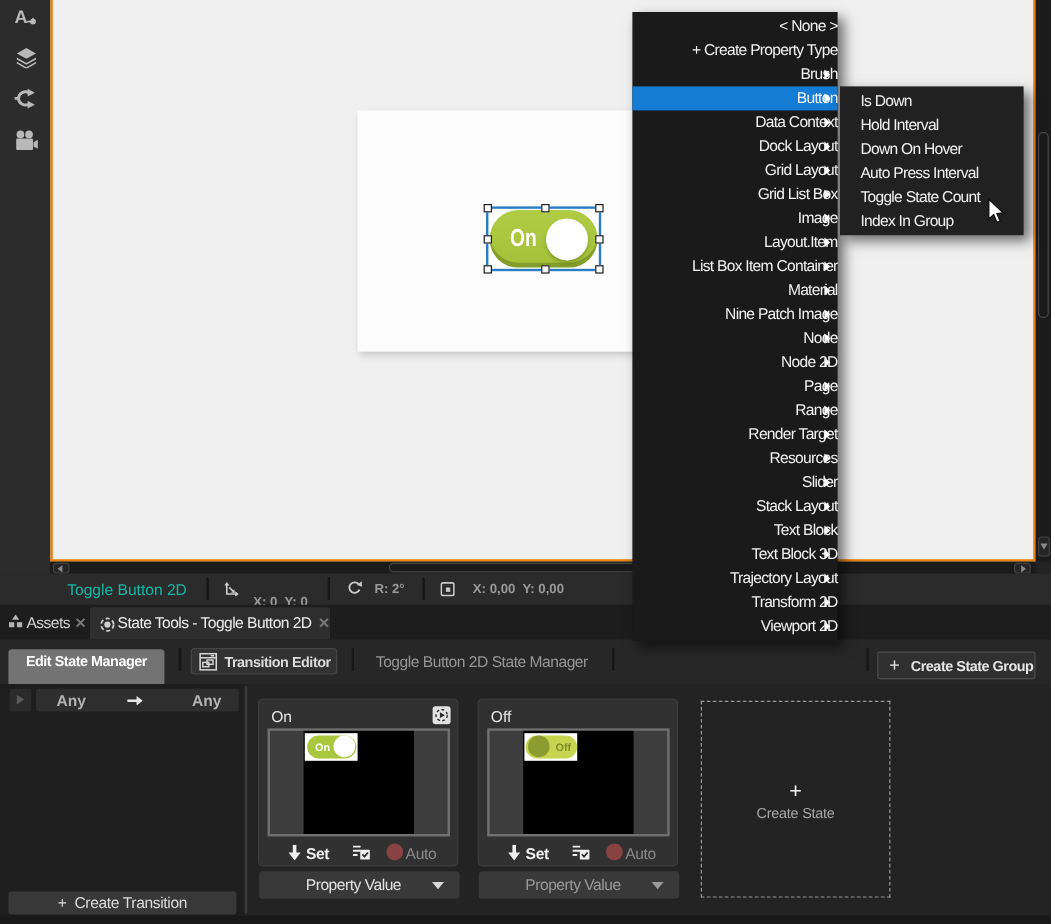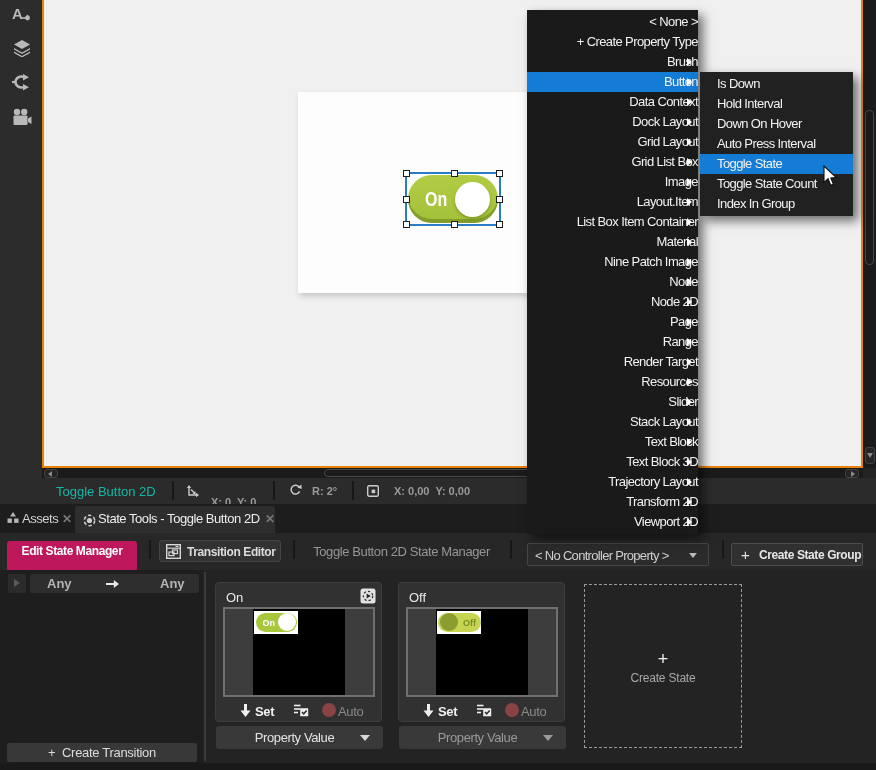--- a/index.html
+++ b/index.html
@@ -46,21 +46,21 @@
   
   #tabs { left:0; top:504px; width:876px; height:29px; background:#1d1d1d; }
   #tab-active { position:absolute; left:75px; top:2px; width:200px; height:27px; background:#2e2e2e;
     border-radius:2px 2px 0 0; }
   #tabs .txt { color:#d2d2d2; font-size:13px; letter-spacing:-0.45px; }
   #tabs .x { color:#787878; font-size:12px; font-weight:bold; }
 
   
   #toolbar { left:0; top:533px; width:876px; height:37px; background:#272727; }
   #toolbar .vsep { top:7px; }
-  #btn-orange { position:absolute; left:7px; top:8px; width:130px; height:36px; background:#be185d;
+  #btn-orange { position:absolute; left:7px; top:8px; width:130px; height:36px; background:#737373;
     border-radius:3px; color:#fff; font-size:12px; font-weight:bold; letter-spacing:-0.4px;
     text-align:center; line-height:21px; }
   #btn-trans { position:absolute; left:159px; top:7px; width:122px; height:22px; background:#323232;
     border:1px solid #454545; border-radius:3px; color:#dcdcdc; font-size:12px; font-weight:bold; letter-spacing:-0.4px; }
   #lbl-mgr { position:absolute; left:313px; top:11px; width:177px; text-align:center; color:#969696;
     font-size:13px; letter-spacing:-0.4px; }
   #dd-ctrl { position:absolute; left:527px; top:10px; width:182px; height:23px; background:#2b2b2b;
     border:1px solid #464646; border-radius:2px; color:#cfcfcf; font-size:13px; letter-spacing:-0.7px; }
   #btn-csg { position:absolute; left:731px; top:10px; width:132px; height:23px; background:#303030;
     border:1px solid #4d4d4d; border-radius:2px; color:#e6e6e6; font-size:12px; font-weight:bold; letter-spacing:-0.4px; }
@@ -210,24 +210,20 @@
         <path d="M1,4.2 H14" stroke="#d8d8d8" stroke-width="1.2"></path>
         <path d="M9.5,2.5 h3" stroke="#d8d8d8" stroke-width="1.2"></path>
         <rect x="3" y="8" width="5" height="3.6" stroke="#d8d8d8" stroke-width="1.2" fill="none"></rect>
         <rect x="6.5" y="6" width="5" height="3.6" stroke="#d8d8d8" stroke-width="1.2" fill="none"></rect>
       </svg>
       <span class="abs" style="left:27px;top:4px">Transition Editor</span>
     </div>
     <span class="vsep" style="left:293px"></span>
     <div id="lbl-mgr">Toggle Button 2D State Manager</div>
     <span class="vsep" style="left:510px"></span>
-    <div id="dd-ctrl">
-      <span class="abs" style="left:7px;top:3.5px">&lt; No Controller Property &gt;</span>
-      <span class="tri" style="left:161px;top:9px;border-left:4.5px solid transparent;border-right:4.5px solid transparent;border-top:5px solid #b9b9b9;"></span>
-    </div>
     <span class="vsep" style="left:722px"></span>
     <div id="btn-csg">
       <span class="abs" style="left:9px;top:2px;font-size:15px;font-weight:normal">+</span>
       <span class="abs" style="left:27px;top:3.5px">Create State Group</span>
     </div>
   </div>
   <div id="bottom" class="abs">
     <div id="transpanel">
       <div id="playbtn">
         <span class="tri" style="left:6px;top:5px;border-top:4.5px solid transparent;border-bottom:4.5px solid transparent;border-left:6px solid #5a5a5a;"></span>
@@ -347,19 +343,18 @@
     <div class="mi">Text Block 3D<span class="arrow"></span></div>
     <div class="mi">Trajectory Layout<span class="arrow"></span></div>
     <div class="mi">Transform 2D<span class="arrow"></span></div>
     <div class="mi">Viewport 2D<span class="arrow"></span></div>
   </div>
   <div id="submenu" class="abs">
     <div class="mi">Is Down</div>
     <div class="mi">Hold Interval</div>
     <div class="mi">Down On Hover</div>
     <div class="mi">Auto Press Interval</div>
-    <div class="mi sel">Toggle State</div>
     <div class="mi">Toggle State Count</div>
     <div class="mi">Index In Group</div>
   </div>
   <svg class="abs" style="left:823px;top:165px" width="16" height="22" viewBox="0 0 16 22">
     <path d="M1,1 L1,17.5 L5.1,13.8 L7.7,20.3 L10.4,19.2 L7.8,12.9 L13.2,12.5 Z" fill="#ffffff" stroke="#111111" stroke-width="1.1"></path>
   </svg>
 
 </body></html>

